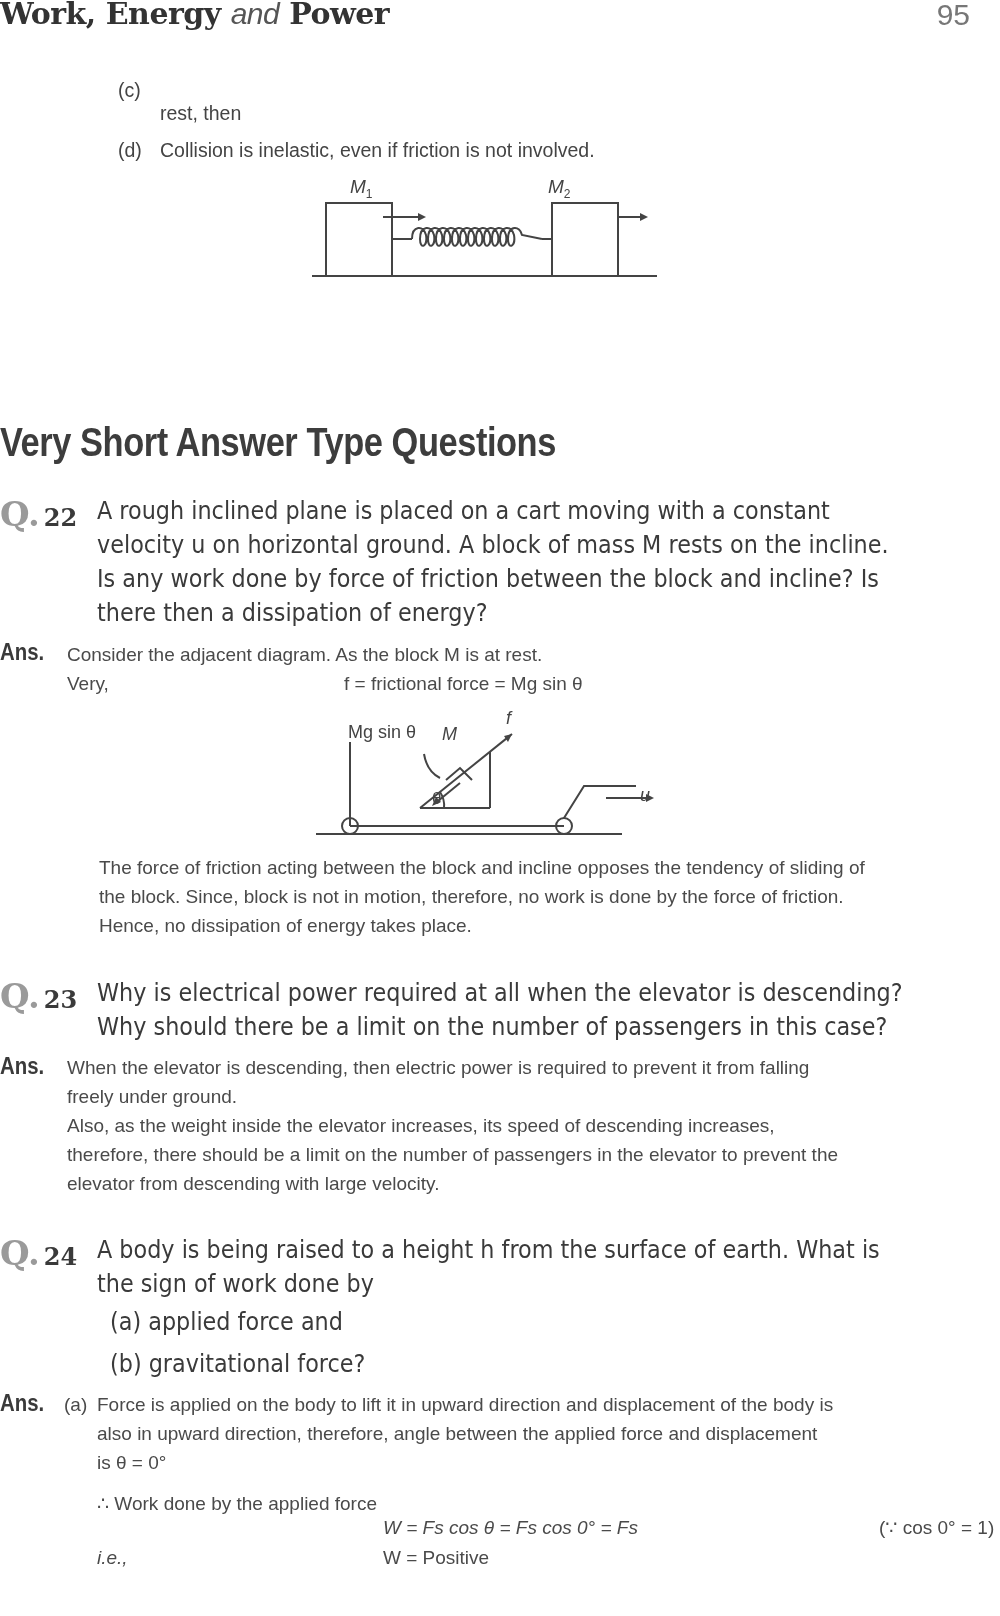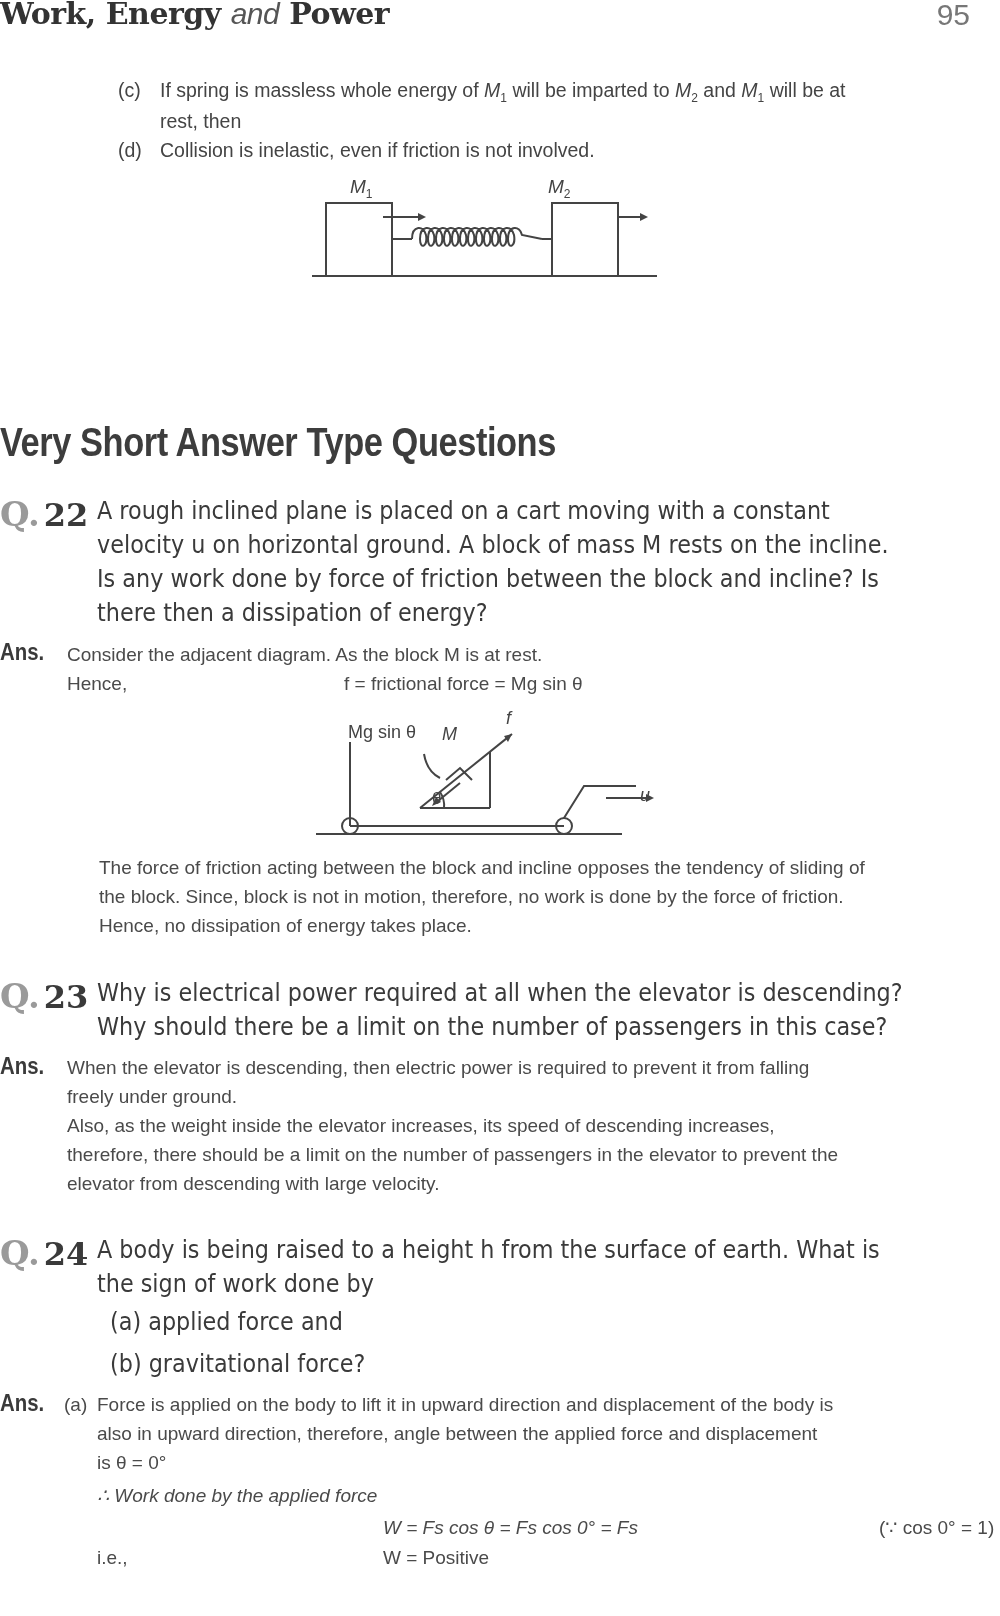--- a/index.html
+++ b/index.html
@@ -7,38 +7,37 @@
   .abs { position:absolute; }
   .hdr-title { left:0; top:-4px; font-family:"DejaVu Serif", serif; font-size:30px; font-weight:bold; color:#333; letter-spacing:-0.5px; white-space:nowrap; }
   .hdr-title .it { font-style:italic; font-weight:normal; font-family:"Liberation Sans", sans-serif; color:#555; }
   .pgnum { right:30px; top:-2px; font-family:"Liberation Sans", sans-serif; font-size:30px; color:#777; font-weight:300; }
   .sans { font-family:"Liberation Sans", sans-serif; font-size:19.5px; color:#444; line-height:29px; }
   .opt { display:flex; }
   .opt .lbl { width:42px; flex:none; }
   .sect { left:0; top:420px; font-family:"Liberation Sans", sans-serif; font-weight:bold; font-size:40px; color:#3d3d3d; transform:scaleX(0.86); transform-origin:left; letter-spacing:-0.5px; white-space:nowrap; }
   .q { font-family:"DejaVu Sans", sans-serif; font-size:24px; line-height:34px; color:#3a3a3a; text-align:justify; transform:scaleX(0.93); transform-origin:left top; }
   .qmark { font-family:"DejaVu Serif", serif; font-weight:bold; font-size:34px; color:#9a9a9a; }
-  .qnum { font-family:"DejaVu Serif", serif; font-weight:bold; font-size:32px; color:#3a3a3a; }
+  .qnum { font-family:"DejaVu Serif", serif; font-weight:bold; font-size:24px; color:#3a3a3a; }
   .ans { font-family:"Liberation Sans", sans-serif; font-weight:bold; font-size:24px; color:#3a3a3a; transform:scaleX(0.85); transform-origin:left; }
   .ansbody { font-family:"Liberation Sans", sans-serif; font-size:19px; line-height:29px; color:#4a4a4a; text-align:justify; }
   i { font-style:italic; }
   svg { position:absolute; }
 </style>
 </head>
 <body>
 
 <div class="abs hdr-title">
   <span>Work, Energy </span><span class="it">and</span><span> Power</span>
 </div>
 <div class="abs pgnum">95</div>
 
 <div class="abs sans" style="left:118px; top:76px; width:852px;">
   <div class="opt">
     <span class="lbl">(c)</span>
-    <span><span>If spring is massless whole energy of </span><i>M</i><sub style="font-size:12px">1</sub><span> will be imparted to </span><i>M</i><sub style="font-size:12px">2</sub><span> and </span><i>M</i><sub style="font-size:12px">1</sub><span> will be at</span></span>
   </div>
   <div style="margin-left:42px; margin-top:-6px;">rest, then</div>
 </div>
 <div class="abs sans opt" style="left:118px; top:136px;">
   <span class="lbl">(d)</span>
   <span>Collision is inelastic, even if friction is not involved.</span>
 </div>
 
 <div class="abs sans" style="left:350px; top:172px; font-style:italic; font-size:19px;"><span>M</span><sub style="font-size:12px;font-style:normal">1</sub></div>
 <div class="abs sans" style="left:548px; top:172px; font-style:italic; font-size:19px;"><span>M</span><sub style="font-size:12px;font-style:normal">2</sub></div>
@@ -66,21 +65,21 @@
 <div class="abs q" style="left:97px; top:494px; width:940px;">
   <div>A rough inclined plane is placed on a cart moving with a constant</div>
   <div>velocity u on horizontal ground. A block of mass M rests on the incline.</div>
   <div>Is any work done by force of friction between the block and incline? Is</div>
   <div>there then a dissipation of energy?</div>
 </div>
 <div class="abs ans" style="left:0; top:638px;">Ans.</div>
 <div class="abs ansbody" style="left:67px; top:640px; width:900px;">
   <div>Consider the adjacent diagram. As the block M is at rest.</div>
   <div style="position:relative;">
-    <span>Hence,</span>
+    <span>Very,</span>
     <span style="position:absolute; left:277px;">f = frictional force = Mg sin θ</span>
   </div>
 </div>
 
 <div class="abs sans" style="left:348px; top:718px; font-size:18px;">Mg sin θ</div>
 <div class="abs sans" style="left:442px; top:720px; font-size:18px; font-style:italic;">M</div>
 <div class="abs sans" style="left:506px; top:704px; font-size:18px; font-style:italic;">f</div>
 <div class="abs sans" style="left:432px; top:784px; font-size:17px;">θ</div>
 <div class="abs sans" style="left:640px; top:781px; font-size:18px; font-style:italic;">u</div>
 <svg style="left:300px; top:700px;" width="360" height="140" viewBox="0 0 360 140">
@@ -139,18 +138,18 @@
   <div style="margin-left:14px; margin-top:8px;">(b) gravitational force?</div>
 </div>
 <div class="abs ans" style="left:0; top:1389px;">
   <span>Ans.</span>
 </div>
 <div class="abs ansbody" style="left:64px; top:1390px;">(a)</div>
 <div class="abs ansbody" style="left:97px; top:1390px; width:873px;">
   <div>Force is applied on the body to lift it in upward direction and displacement of the body is</div>
   <div>also in upward direction, therefore, angle between the applied force and displacement</div>
   <div>is θ = 0°</div>
-  <div style="margin-top:4px;font-style:italic;">∴ Work done by the applied force</div>
+  <div style="margin-top:12px;">∴ Work done by the applied force</div>
 </div>
 <div class="abs ansbody" style="left:383px; top:1513px; font-style:italic;">W = Fs cos θ = Fs cos 0° = Fs</div>
 <div class="abs ansbody" style="left:847px; top:1513px;margin-left:32px;">(∵ cos 0° = 1)</div>
-<div class="abs ansbody" style="left:97px; top:1543px; ">i.e.,</div>
+<div class="abs ansbody" style="left:97px; top:1543px; font-style:italic;">i.e.,</div>
 <div class="abs ansbody" style="left:383px; top:1543px;">W = Positive</div>
 
 </body></html>

